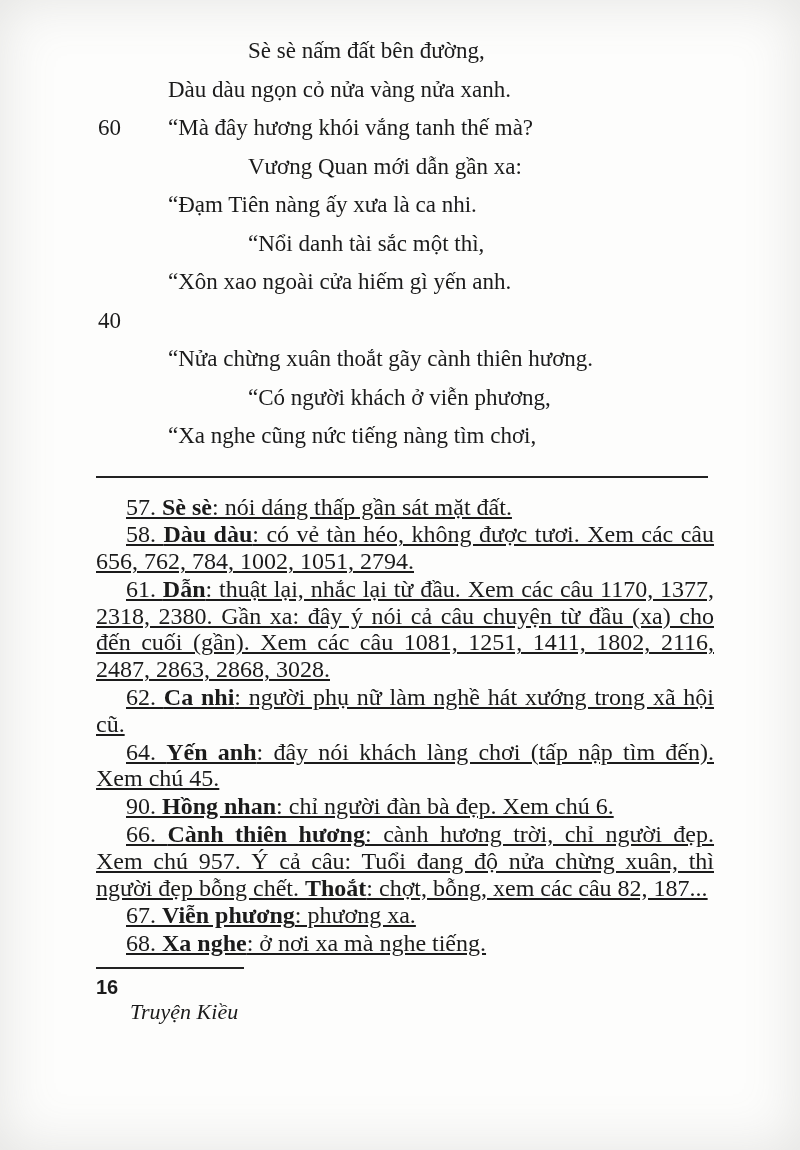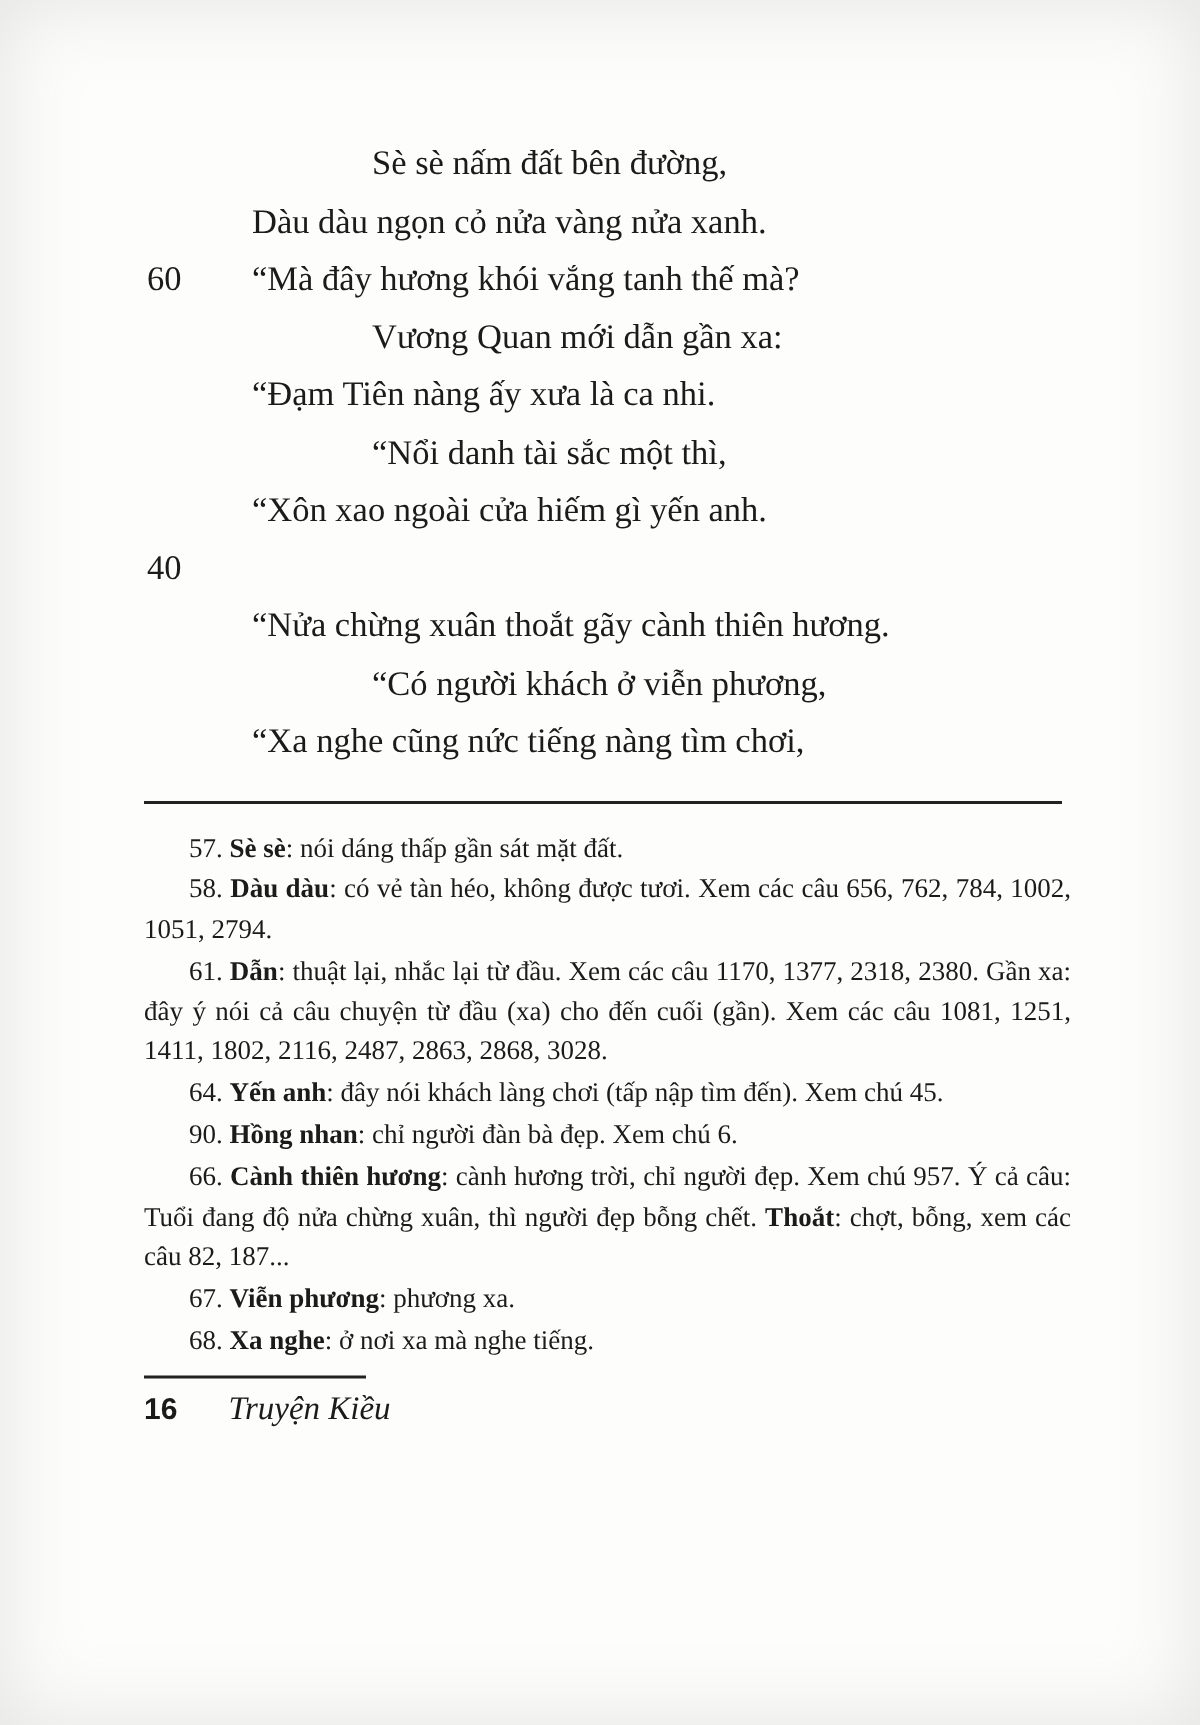--- a/index.html
+++ b/index.html
@@ -13,22 +13,21 @@
     width: 800px;
     height: 1150px;
     margin: 0 auto;
     background: #fdfdfc;
     color: #1b1b1b;
     overflow: hidden;
     box-shadow: inset 0 0 55px rgba(110,110,105,0.18);
   }
   
   .poem {
-    padding: 73px 0 0 98px;
-    margin-top: 17px;
+    padding: 32px 0 0 98px;
   }
   .poem-line {
     display: flex;
     font-size: 23px;
     line-height: 38.5px;
     white-space: nowrap;
   }
   .line-num {
     width: 70px;
     flex-shrink: 0;
@@ -38,41 +37,43 @@
   }
   
   .sep {
     border: none;
     border-top: 2px solid #222;
     margin: 20px 92px 16px 96px;
   }
   
   .footnotes {
     margin: 0 86px 0 96px;
-    font-size: 18px;
+    font-size: 24px;
     line-height: 26.8px;
     text-align: justify;
+    text-decoration: underline;
   }
   .footnote {
     margin: 0 0 1px 0;
     text-indent: 30px;
   }
   .footnote b { font-weight: bold; }
   
   .footer {
     margin: 10px 0 0 96px;
   }
   .footer-rule {
     width: 148px;
     border-top: 2px solid #222;
     margin-bottom: 7px;
   }
   .footer-line {
     display: flex;
-    align-items: flex-end;
+    align-items: flex-start;
+    flex-direction: column;
   }
   .pagenum {
     font-family: "Liberation Sans", sans-serif;
     font-weight: bold;
     font-size: 20px;
   }
   .booktitle {
     font-style: italic;
     font-size: 22px;
     margin-left: 34px;
@@ -131,20 +132,21 @@
         <span class="line-text">“Xa nghe cũng nức tiếng nàng tìm chơi,</span>
       </div>
     </section>
 
   <hr class="sep">
 
   <section class="footnotes" id="footnotes">
       <p class="footnote"><span>57. </span><b>Sè sè</b><span>: nói dáng thấp gần sát mặt đất.</span></p>
       <p class="footnote"><span>58. </span><b>Dàu dàu</b><span>: có vẻ tàn héo, không được tươi. Xem các câu 656, 762, 784, 1002, 1051, 2794.</span></p>
       <p class="footnote"><span>61. </span><b>Dẫn</b><span>: thuật lại, nhắc lại từ đầu. Xem các câu 1170, 1377, 2318, 2380. Gần xa: đây ý nói cả câu chuyện từ đầu (xa) cho đến cuối (gần). Xem các câu 1081, 1251, 1411, 1802, 2116, 2487, 2863, 2868, 3028.</span></p>
+      <p class="footnote"><span>62. </span><b>Ca nhi</b><span>: người phụ nữ làm nghề hát xướng trong xã hội cũ.</span></p>
       <p class="footnote"><span>64. </span><b>Yến anh</b><span>: đây nói khách làng chơi (tấp nập tìm đến). Xem chú 45.</span></p>
       <p class="footnote"><span>90. </span><b>Hồng nhan</b><span>: chỉ người đàn bà đẹp. Xem chú 6.</span></p>
       <p class="footnote"><span>66. </span><b>Cành thiên hương</b><span>: cành hương trời, chỉ người đẹp. Xem chú 957. Ý cả câu: Tuổi đang độ nửa chừng xuân, thì người đẹp bỗng chết. </span><b>Thoắt</b><span>: chợt, bỗng, xem các câu 82, 187...</span></p>
       <p class="footnote"><span>67. </span><b>Viễn phương</b><span>: phương xa.</span></p>
       <p class="footnote"><span>68. </span><b>Xa nghe</b><span>: ở nơi xa mà nghe tiếng.</span></p>
     </section>
 
   <footer class="footer">
     <div class="footer-rule"></div>
     <div class="footer-line">

